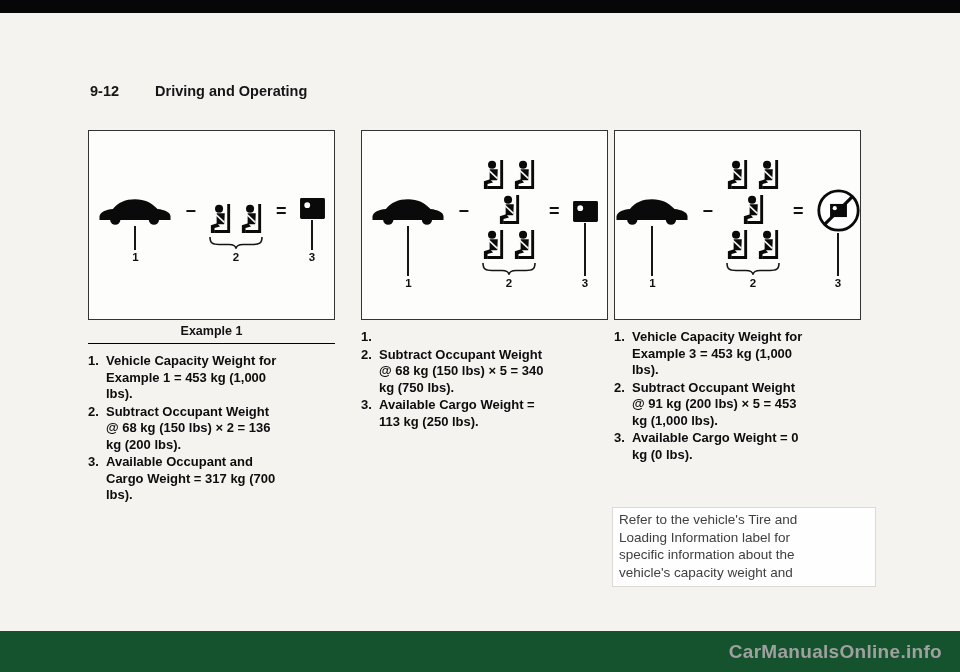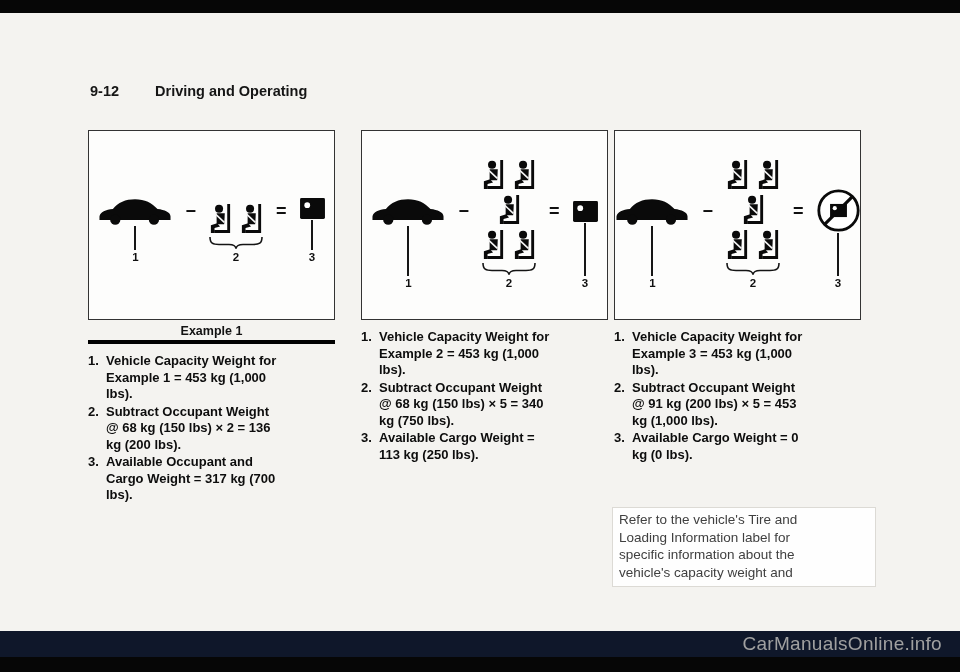--- a/index.html
+++ b/index.html
@@ -54,41 +54,42 @@
   svg.car { width:76px; height:30px; display:block; }
   svg.occupant { width:25px; height:33px; display:block; }
   svg.box { width:27px; height:23px; display:block; }
   svg.nocargo { width:45px; height:45px; display:block; }
   svg.brace { width:54px; height:13px; display:block; margin-top:1px; }
   .occ-num { margin-top:1px; }
 
   .caption {
     height:24px; line-height:23px; text-align:center;
     font-weight:bold; font-size:12.5px; color:#121212;
-    border-bottom:4px solid #000000;
+    border-bottom:1px solid #000000;
   }
 
   .steps { margin-top:9px; }
   .step { display:flex; font-weight:bold; font-size:13px; line-height:16.5px; margin-bottom:1px; color:#0d0d0d; }
   .step-num { width:18px; flex:none; }
   .step-text { width:178px; }
 
   .note {
     position:absolute; left:612px; top:494px; width:264px;
     background:#fefefe; border:1px solid #dcdad5;
     padding:3px 6px 5px 6px;
     font-size:13.5px; line-height:17.5px; color:#404040;
   }
   .note-text { display:block; width:204px; }
 
   .bottom-band {
-    position:absolute; left:0; top:631px; width:960px; height:26px;
-    background:#0f172a;
+    position:absolute; left:0; top:631px; width:960px; height:41px;
+    background:#14532d;
     display:flex; align-items:center; justify-content:flex-end;
     padding-right:18px;
+    font-weight:bold;
   }
   .watermark { color:#a0a0a0; font-size:19px; letter-spacing:0.3px; }
 
   .defs-holder { position:absolute; width:0; height:0; overflow:hidden; }
 </style>
 </head>
 <body>
 
 <svg class="defs-holder" aria-hidden="true">
   <defs>
@@ -227,21 +228,20 @@
               <use href="#sym-box"></use>
             </svg>
           <div class="leader ld-box-m"></div>
           <div class="num">3</div>
         </div>
       </div>
     </div>
     <div class="steps">
       <div class="step">
         <span class="step-num">1.</span>
-        <span class="step-text">Vehicle Capacity Weight for Example 2 = 453 kg (1,000 lbs).</span>
       </div>
       <div class="step">
         <span class="step-num">2.</span>
         <span class="step-text">Subtract Occupant Weight @ 68 kg (150 lbs) × 5 = 340 kg (750 lbs).</span>
       </div>
       <div class="step">
         <span class="step-num">3.</span>
         <span class="step-text">Available Cargo Weight = 113 kg (250 lbs).</span>
       </div>
     </div>

